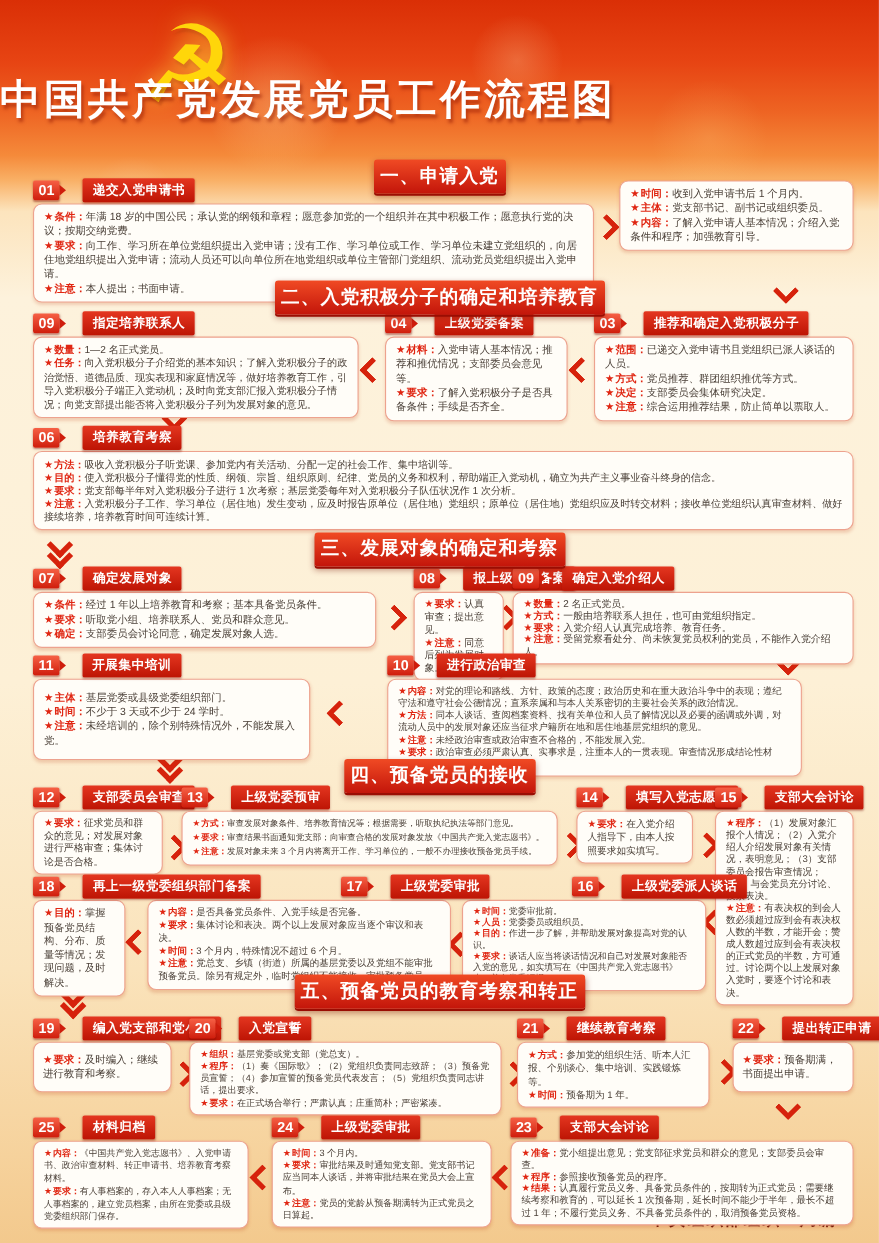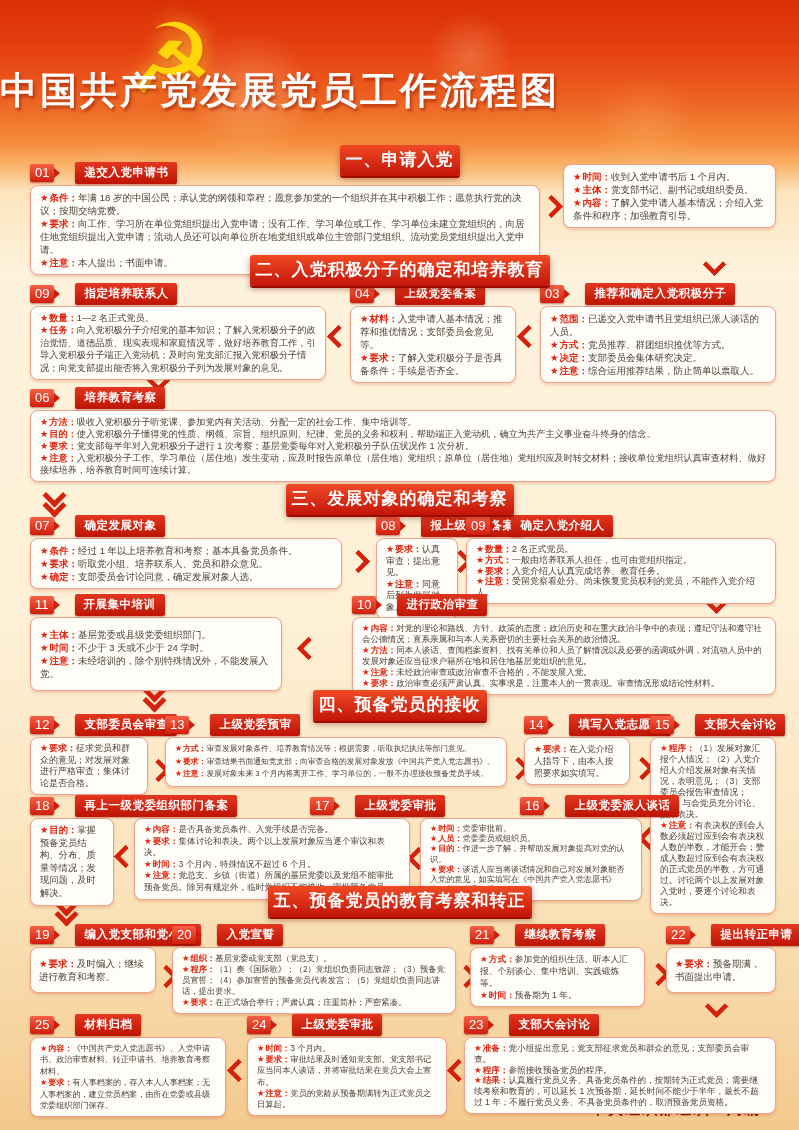--- a/index.html
+++ b/index.html
@@ -14,21 +14,21 @@
   .emblem{position:absolute;left:126px;top:10px;font-size:98px;line-height:1;color:#ffd60a;
     text-shadow:0 0 20px rgba(255,215,60,.85),2px 3px 2px rgba(150,30,0,.35);}
   .title{position:absolute;top:66px;left:0;width:100%;color:#fff;
     font-size:37px;font-weight:900;letter-spacing:3px;text-shadow:2px 3px 3px rgba(140,20,0,.5);}
   .sec{position:absolute;left:50%;transform:translateX(-50%);white-space:nowrap;z-index:4;
     background:linear-gradient(180deg,#f04a24,#c3150a);color:#fff;font-size:17px;font-weight:900;
     letter-spacing:1px;padding:3px 6px 5px;border-radius:3px;
     box-shadow:0 2px 0 #9a0d03,0 3px 6px rgba(120,20,0,.45);}
   .step{position:absolute;z-index:2;}
   .shdr{display:flex;align-items:center;height:21px;white-space:nowrap;margin-left:var(--hml,0px);position:relative;z-index:3;}
-  .snum{background:linear-gradient(180deg,#f66045,#cf1d0c);color:#fff;font-weight:normal;font-size:13px;
+  .snum{background:linear-gradient(180deg,#f66045,#cf1d0c);color:#fff;font-weight:bold;font-size:13px;
     padding:1px 5px 2px;border-radius:2px;box-shadow:0 1px 2px rgba(120,10,0,.5);position:relative;}
   .snum::after{content:'';position:absolute;right:-6px;top:50%;margin-top:-5px;
     border-left:6px solid #cf1d0c;border-top:5px solid transparent;border-bottom:5px solid transparent;}
   .stitle{background:linear-gradient(180deg,#e43620,#bd1404);color:#fff;font-weight:bold;font-size:11.5px;
     padding:3px 9px 4px;margin-left:21px;border-radius:2px;box-shadow:0 1px 2px rgba(120,10,0,.4);letter-spacing:.5px;}
   .sbody{background:#fffdf8;border:1.3px solid #eda28e;border-radius:8px;margin-top:2px;
     padding:var(--pd,5px 9px);box-shadow:0 2px 3px rgba(190,60,20,.2);
     font-size:var(--fs,9.5px);line-height:var(--lh,13px);color:#4b4038;}
   .it{margin:0;}
   .st,.lb{color:#e02612;font-weight:bold;}
@@ -161,21 +161,21 @@
       <div class="shdr">
         <span class="snum">11</span>
         <span class="stitle">开展集中培训</span>
       </div>
       <div class="sbody">
         <p class="it"><span class="st">★</span><span class="lb">主体：</span><span class="tx">基层党委或县级党委组织部门。</span></p>
         <p class="it"><span class="st">★</span><span class="lb">时间：</span><span class="tx">不少于 3 天或不少于 24 学时。</span></p>
         <p class="it"><span class="st">★</span><span class="lb">注意：</span><span class="tx">未经培训的，除个别特殊情况外，不能发展入党。</span></p>
       </div>
     </div>
-  <div class="step" style="left:352px;top:594px;width:424px;--fs:8.5px;--lh:11px">
+  <div class="step" style="left:352px;top:594px;width:377px;--fs:8.5px;--lh:11px">
       <div class="shdr">
         <span class="snum">10</span>
         <span class="stitle">进行政治审查</span>
       </div>
       <div class="sbody">
         <p class="it"><span class="st">★</span><span class="lb">内容：</span><span class="tx">对党的理论和路线、方针、政策的态度；政治历史和在重大政治斗争中的表现；遵纪守法和遵守社会公德情况；直系亲属和与本人关系密切的主要社会关系的政治情况。</span></p>
         <p class="it"><span class="st">★</span><span class="lb">方法：</span><span class="tx">同本人谈话、查阅档案资料、找有关单位和人员了解情况以及必要的函调或外调，对流动人员中的发展对象还应当征求户籍所在地和居住地基层党组织的意见。</span></p>
         <p class="it"><span class="st">★</span><span class="lb">注意：</span><span class="tx">未经政治审查或政治审查不合格的，不能发展入党。</span></p>
         <p class="it"><span class="st">★</span><span class="lb">要求：</span><span class="tx">政治审查必须严肃认真、实事求是，注重本人的一贯表现。审查情况形成结论性材料。</span></p>
       </div>

